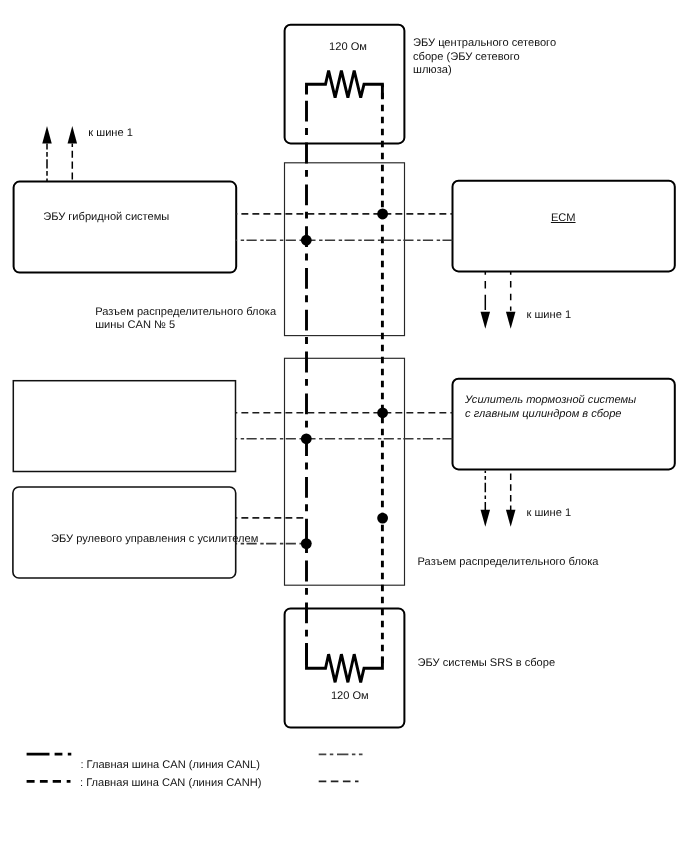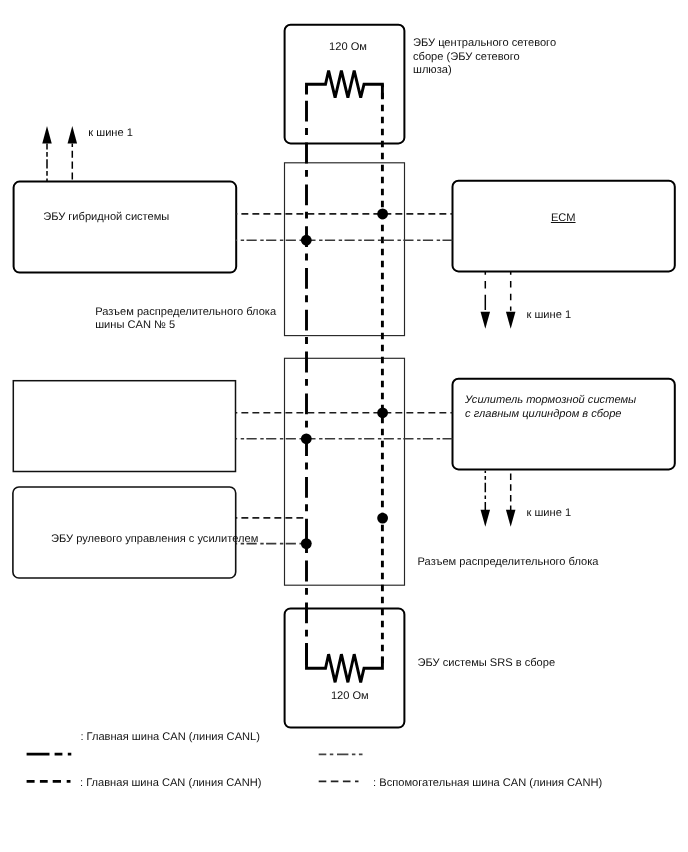--- a/index.html
+++ b/index.html
@@ -140,16 +140,15 @@
       <div>шины CAN № 5</div>
     </div>
 <div class="lbl nw" style="left:417.6px;top:556.4px;">
       <div>Разъем распределительного блока</div>
     </div>
 
 <div class="lbl nw" style="left:88.3px;top:127.4px;">к шине 1</div>
 <div class="lbl nw" style="left:526.5px;top:308.5px;">к шине 1</div>
 <div class="lbl nw" style="left:526.5px;top:506.5px;">к шине 1</div>
 
-<div class="lbl nw" style="left:80.4px;top:731px;text-align:center;">: Главная шина CAN (линия CANL)</div>
+<div class="lbl nw" style="left:80.4px;top:759px;text-align:center;">: Главная шина CAN (линия CANL)</div>
 <div class="lbl nw" style="left:80px;top:776.5px;">: Главная шина CAN (линия CANH)</div>
-<div class="lbl nw" style="left:373.1px;top:776.5px;">: Вспомогательная шина CAN (линия CANH)</div>
 </div>
 
 </body></html>

